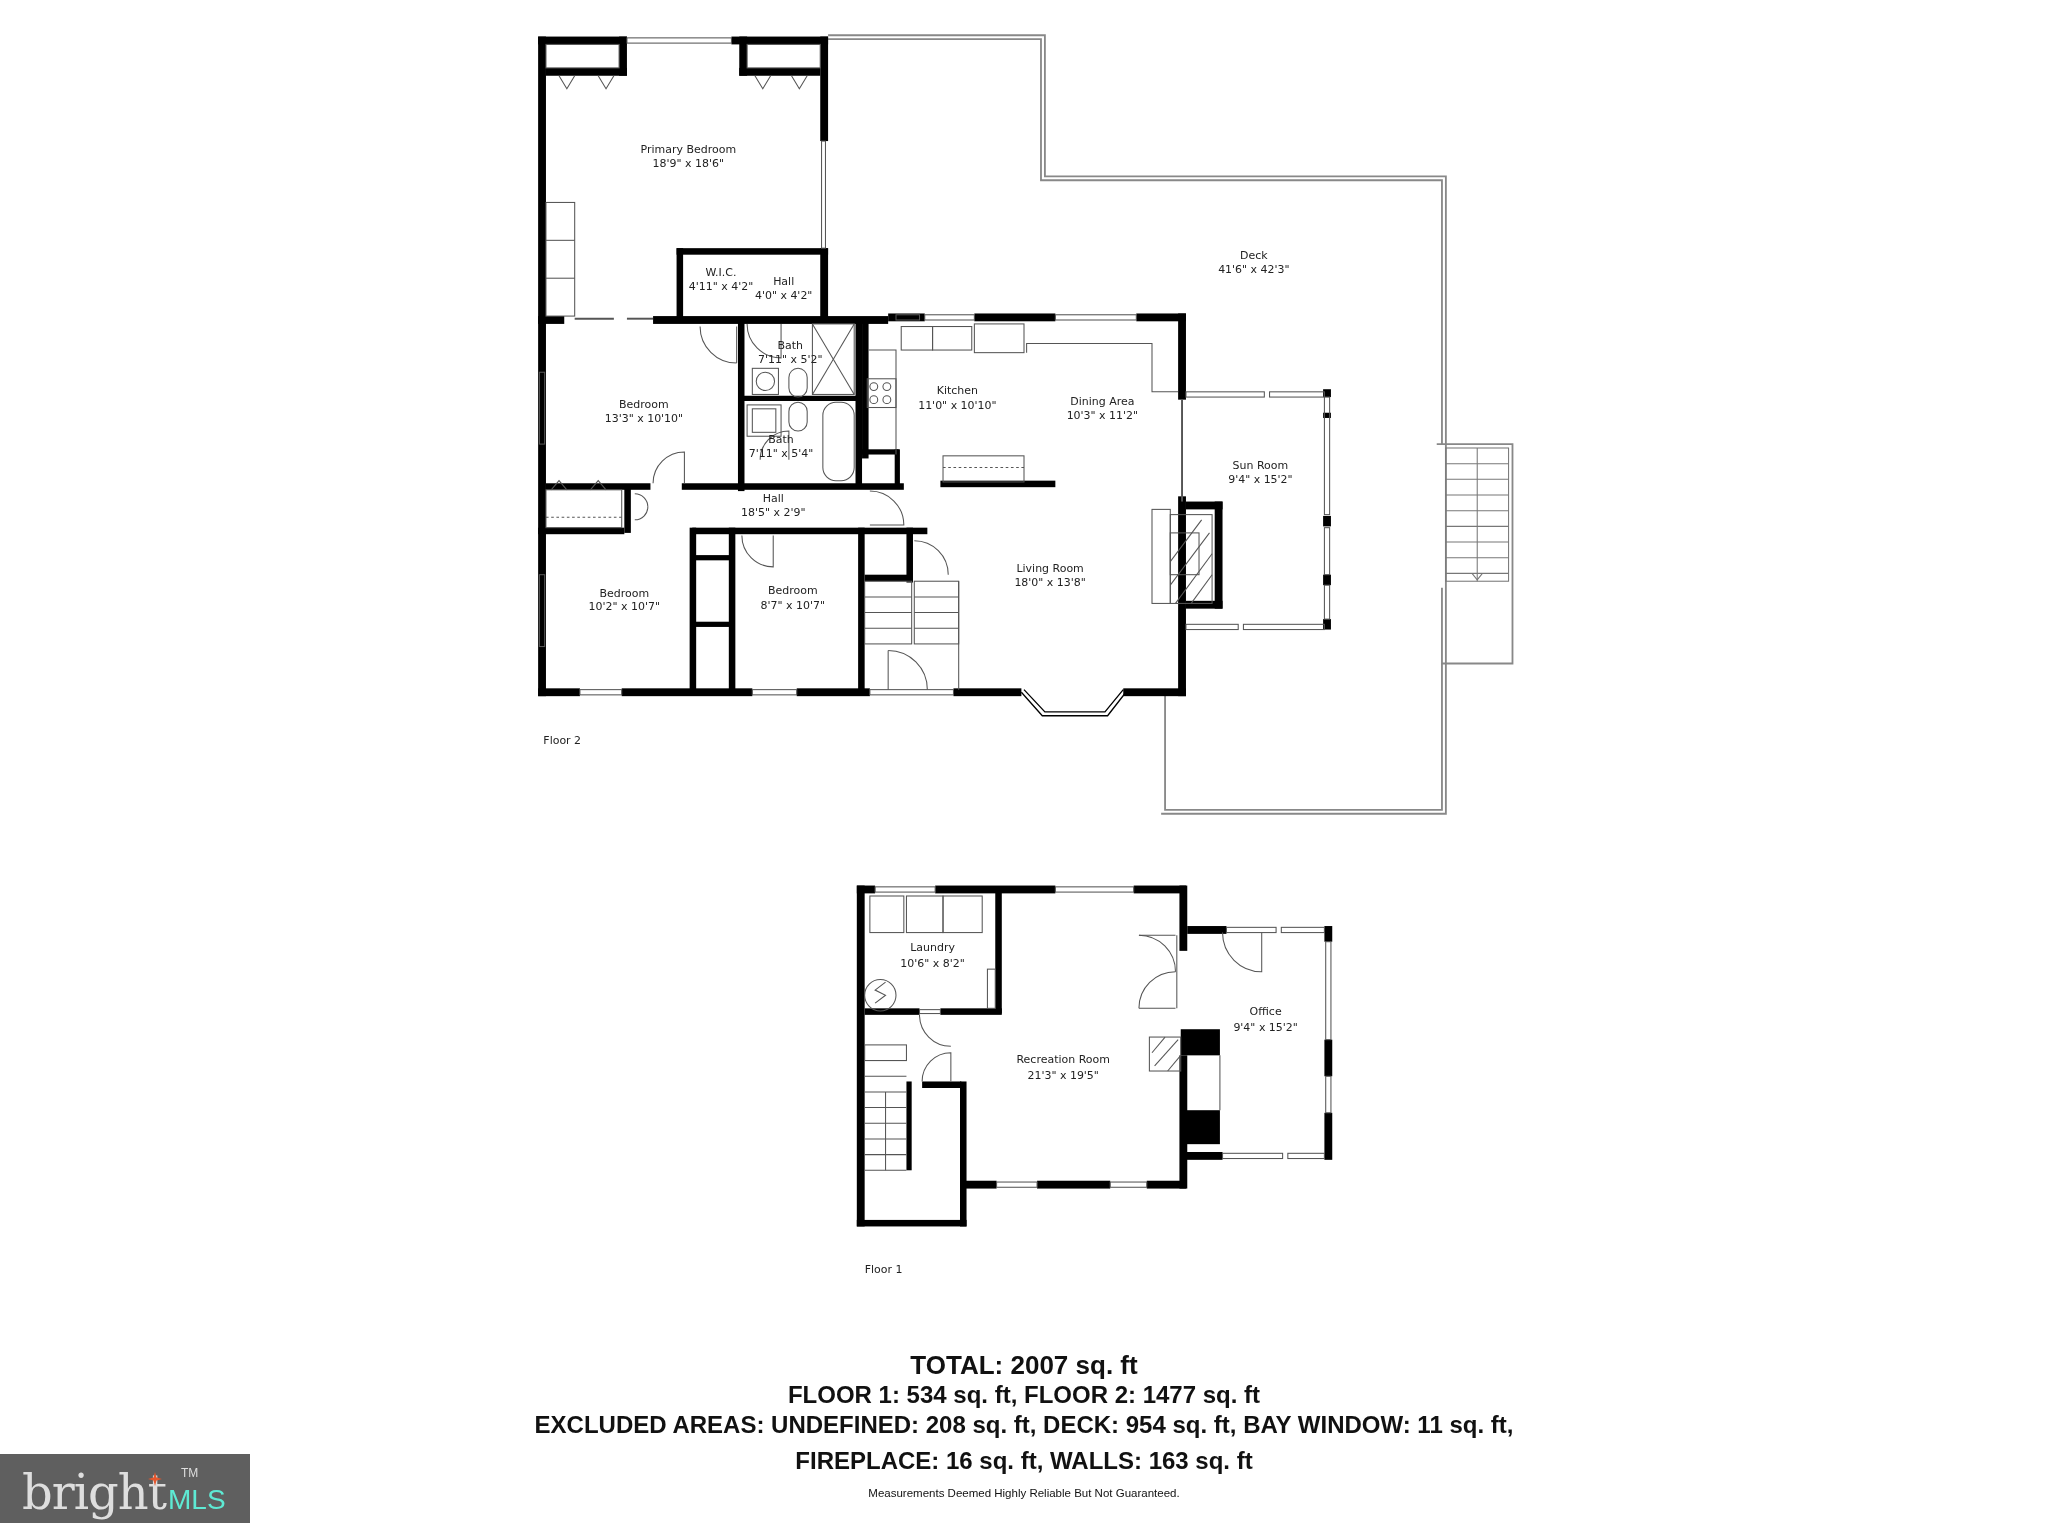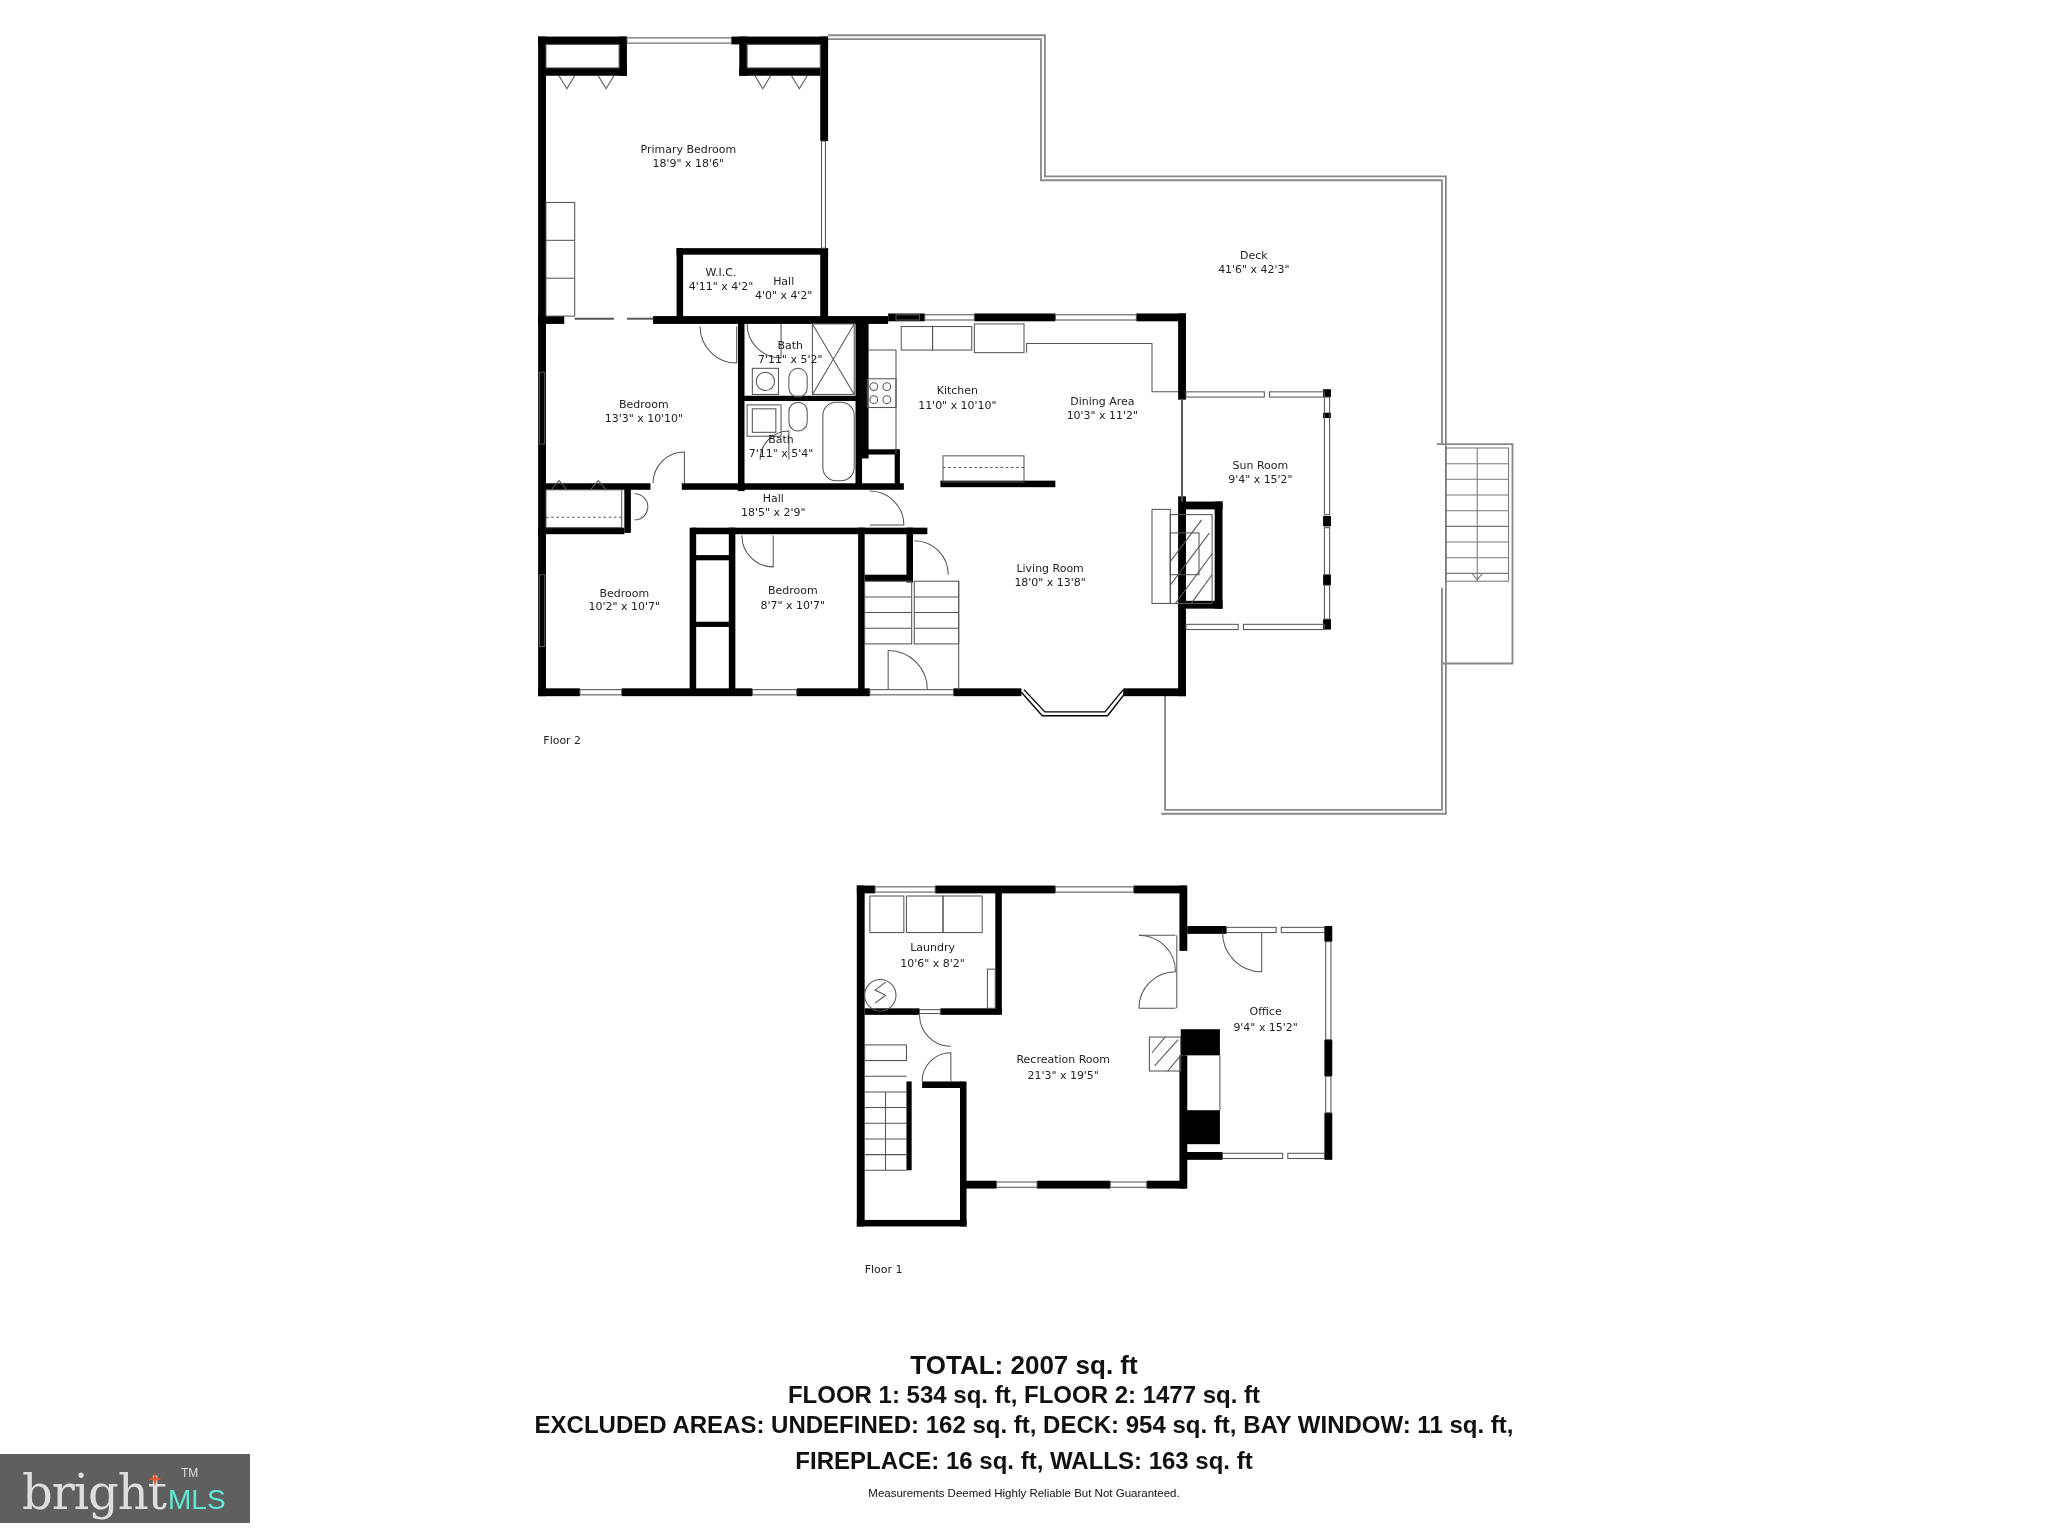--- a/index.html
+++ b/index.html
@@ -326,21 +326,21 @@
       <text class="room-label" x="814" y="826">21'3" x 19'5"</text>
       <text class="room-label" x="969" y="777">Office</text>
       <text class="room-label" x="969" y="789">9'4" x 15'2"</text>
       <text class="floor-label" x="662" y="975">Floor 1</text>
     </g>
   </g>
 </svg>
 
 <div class="summary sum-total">TOTAL: 2007 sq. ft</div>
 <div class="summary sum-line sum-l1">FLOOR 1: 534 sq. ft, FLOOR 2: 1477 sq. ft</div>
-<div class="summary sum-line sum-l2">EXCLUDED AREAS: UNDEFINED: 162 sq. ft, DECK: 954 sq. ft, BAY WINDOW: 11 sq. ft,</div>
+<div class="summary sum-line sum-l2">EXCLUDED AREAS: UNDEFINED: 208 sq. ft, DECK: 954 sq. ft, BAY WINDOW: 11 sq. ft,</div>
 <div class="summary sum-line sum-l3">FIREPLACE: 16 sq. ft, WALLS: 163 sq. ft</div>
 <div class="summary disclaimer">Measurements Deemed Highly Reliable But Not Guaranteed.</div>
 
 <div class="logo">
   <span class="logo-bright">bright</span>
   <svg class="logo-star" viewBox="0 0 14 14">
       <path d="M7 0 L8.5 5.5 L14 7 L8.5 8.5 L7 14 L5.5 8.5 L0 7 L5.5 5.5 Z" fill="#e4572e"></path>
     </svg>
   <span class="logo-tm">TM</span>
   <span class="logo-mls">MLS</span>

